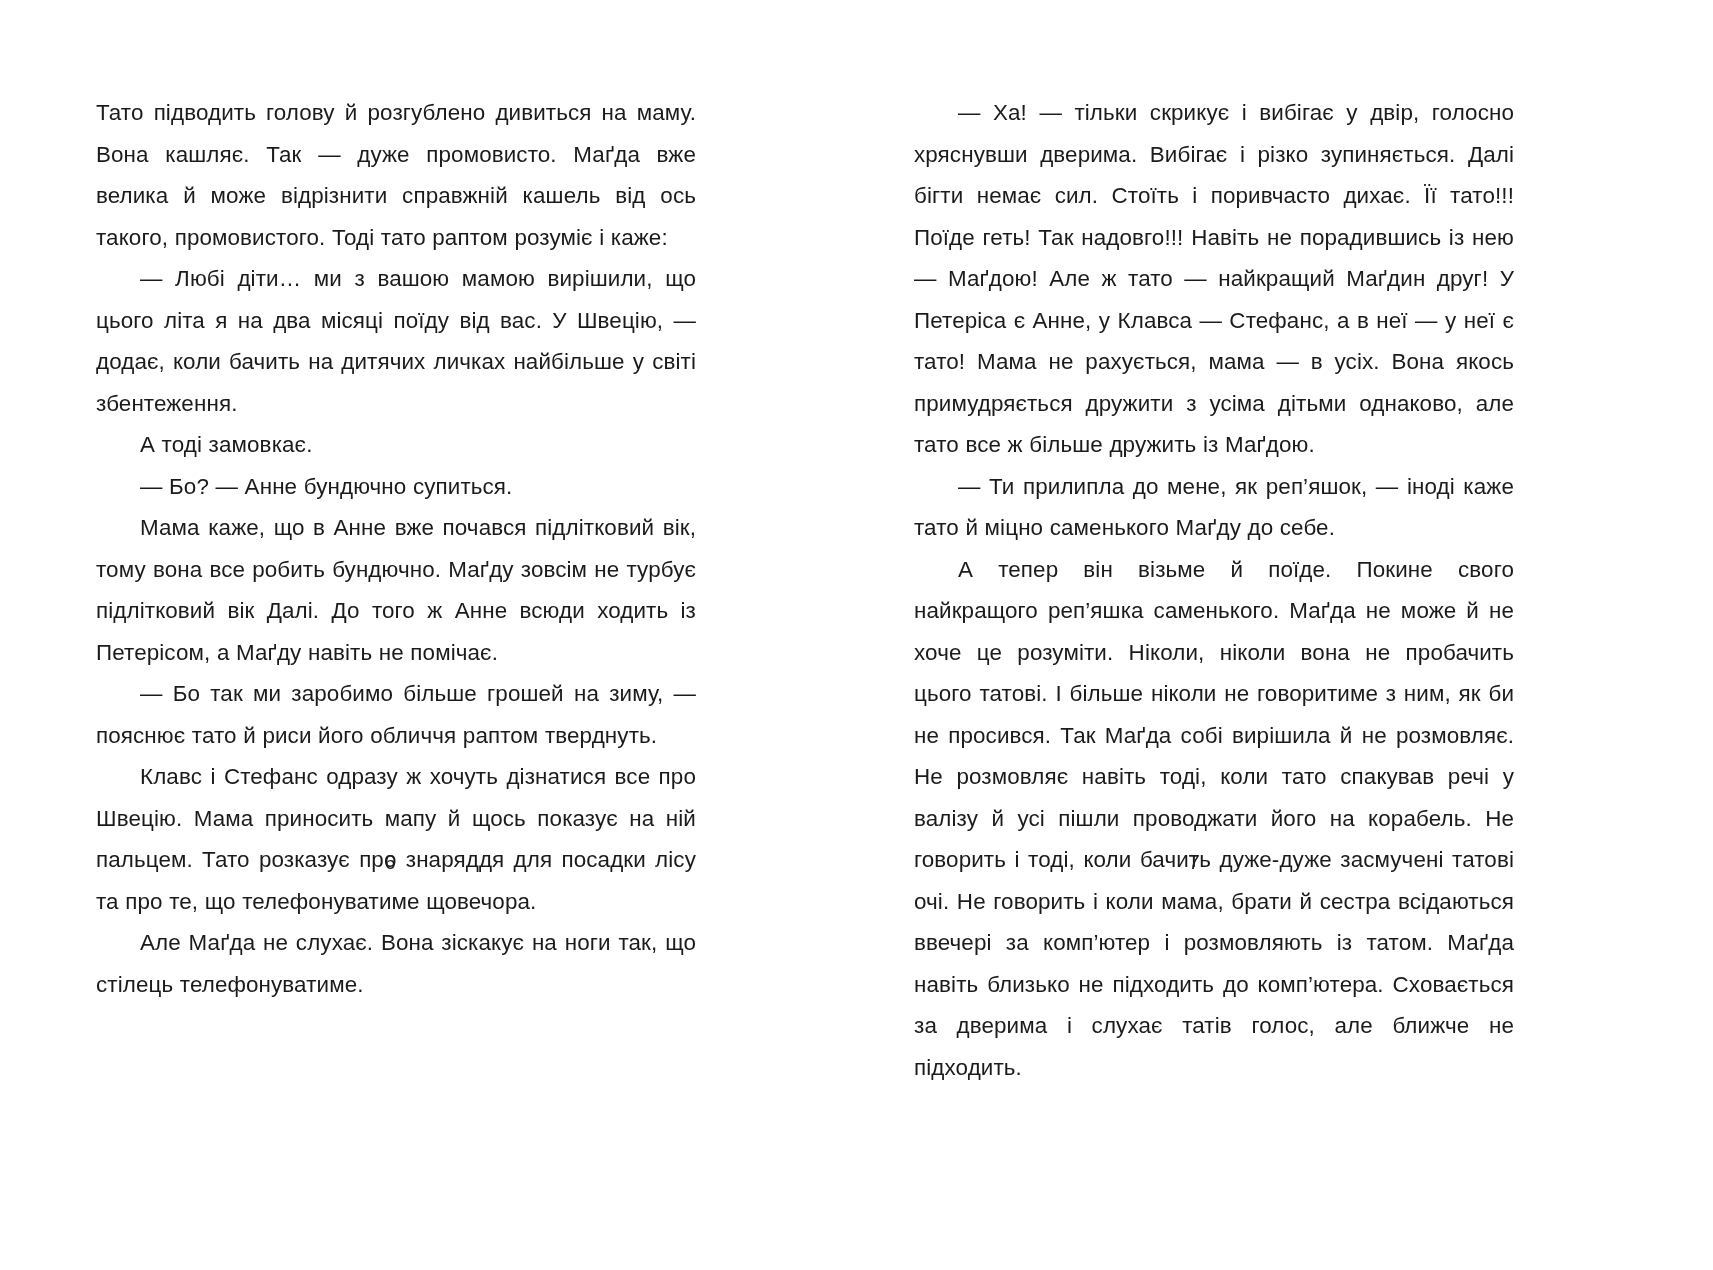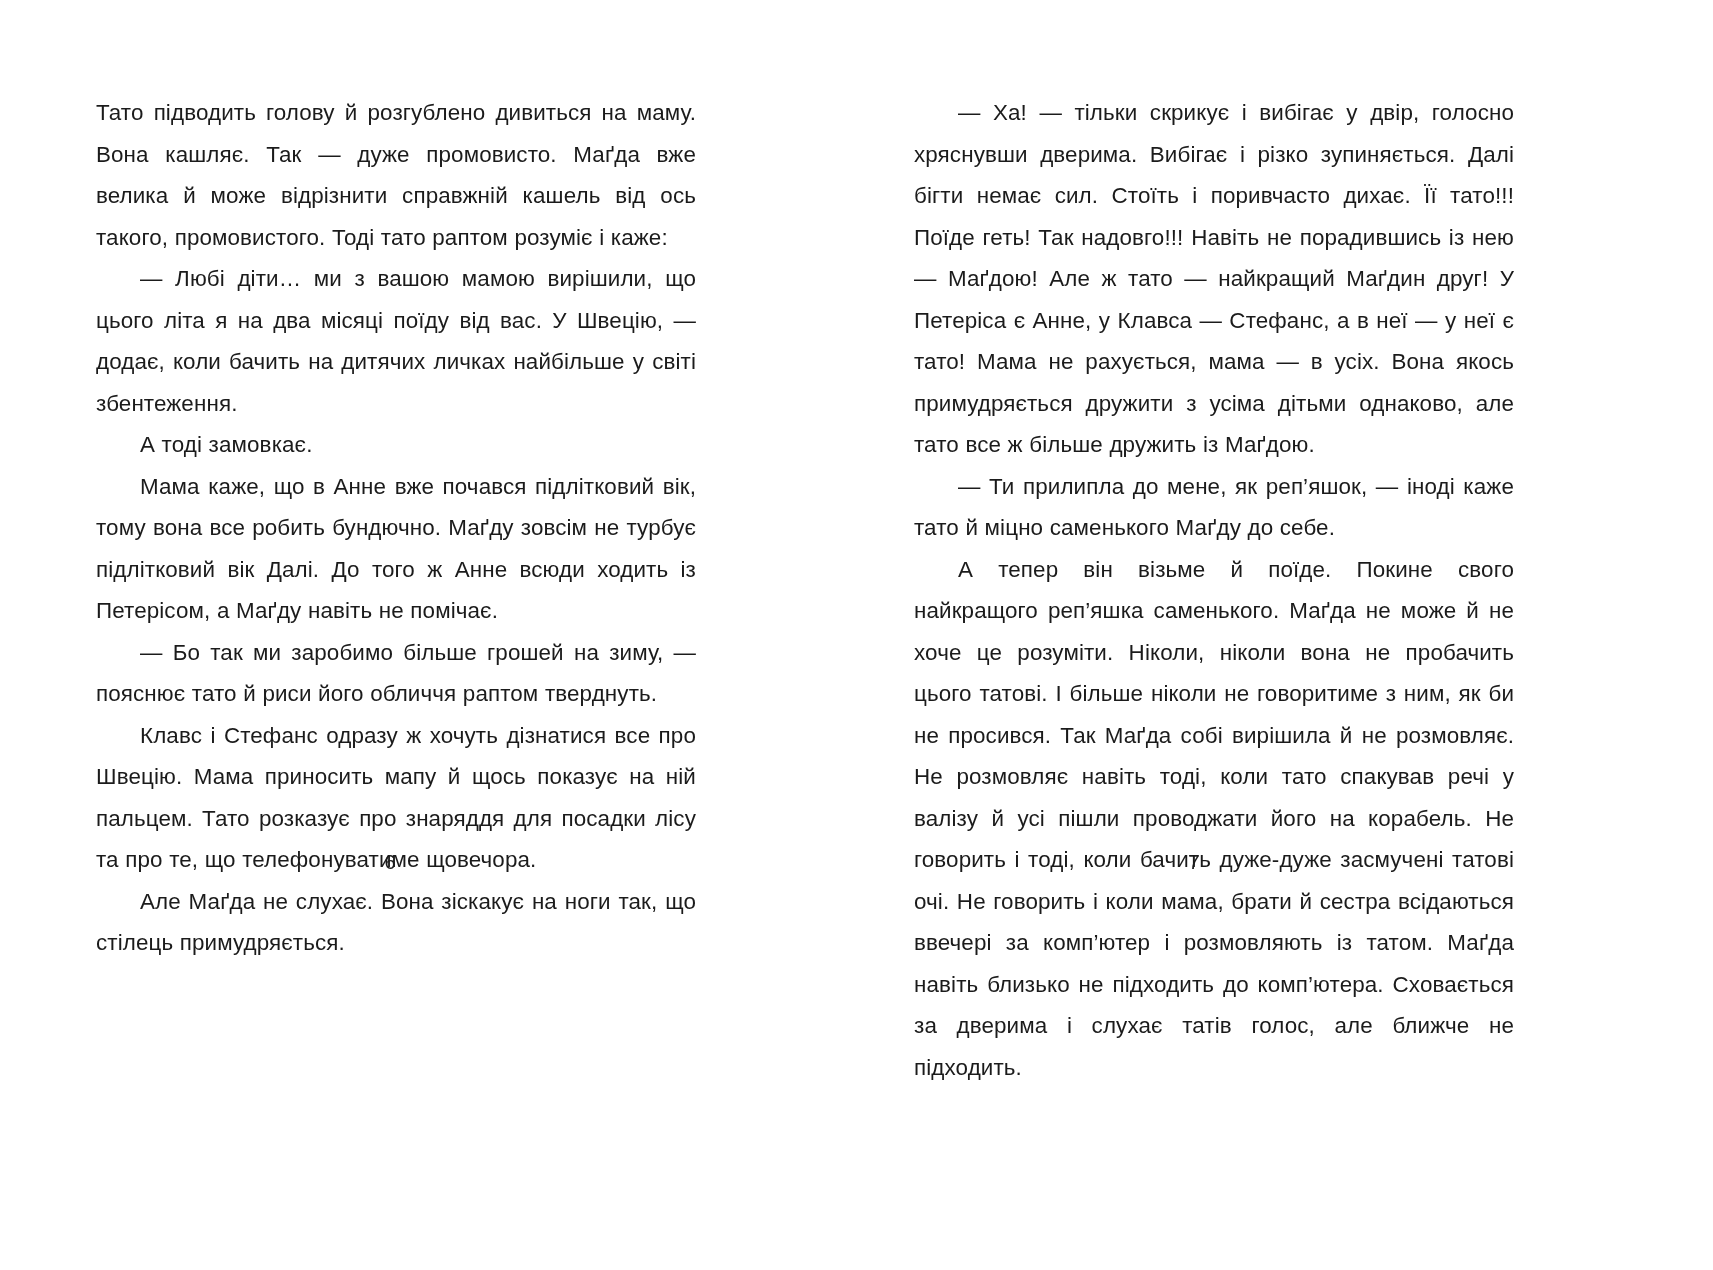--- a/index.html
+++ b/index.html
@@ -72,24 +72,25 @@
 </head>
 <body>
 
 <div class="spread">
 
   <div class="page page-left">
     <div class="text-column">
       <p class="para no-indent">Тато підводить голову й розгублено дивиться на маму. Вона кашляє. Так — дуже промовисто. Маґда вже велика й може відрізнити справжній кашель від ось такого, промовистого. Тоді тато раптом розуміє і каже:</p>
       <p class="para">— Любі діти… ми з вашою мамою вирішили, що цього літа я на два місяці поїду від вас. У Швецію, — додає, коли бачить на дитячих личках найбільше у світі збентеження.</p>
       <p class="para">А тоді замовкає.</p>
+      <p class="para">— Бо? — Анне бундючно супиться.</p>
       <p class="para">Мама каже, що в Анне вже почався підлітковий вік, тому вона все робить бундючно. Маґду зовсім не турбує підлітковий вік Далі. До того ж Анне всюди ходить із Петерісом, а Маґду навіть не помічає.</p>
       <p class="para">— Бо так ми заробимо більше грошей на зиму, — пояснює тато й риси його обличчя раптом тверднуть.</p>
       <p class="para">Клавс і Стефанс одразу ж хочуть дізнатися все про Швецію. Мама приносить мапу й щось показує на ній пальцем. Тато розказує про знаряддя для посадки лісу та про те, що телефонуватиме щовечора.</p>
-      <p class="para">Але Маґда не слухає. Вона зіскакує на ноги так, що стілець примудряється.</p>
+      <p class="para">Але Маґда не слухає. Вона зіскакує на ноги так, що стілець телефонуватиме.</p>
     </div>
     <div class="folio">6</div>
   </div>
 
   <div class="page page-right">
     <div class="text-column">
       <p class="para">— Ха! — тільки скрикує і вибігає у двір, голосно хряснувши дверима. Вибігає і різко зупиняється. Далі бігти немає сил. Стоїть і поривчасто дихає. Її тато!!! Поїде геть! Так надовго!!! Навіть не порадившись із нею — Маґдою! Але ж тато — найкращий Маґдин друг! У Петеріса є Анне, у Клавса — Стефанс, а в неї — у неї є тато! Мама не рахується, мама — в усіх. Вона якось примудряється дружити з усіма дітьми однаково, але тато все ж більше дружить із Маґдою.</p>
       <p class="para">— Ти прилипла до мене, як реп’яшок, — іноді каже тато й міцно саменького Маґду до себе.</p>
       <p class="para">А тепер він візьме й поїде. Покине свого найкращого реп’яшка саменького. Маґда не може й не хоче це розуміти. Ніколи, ніколи вона не пробачить цього татові. І більше ніколи не говоритиме з ним, як би не просився. Так Маґда собі вирішила й не розмовляє. Не розмовляє навіть тоді, коли тато спакував речі у валізу й усі пішли проводжати його на корабель. Не говорить і тоді, коли бачить дуже-дуже засмучені татові очі. Не говорить і коли мама, брати й сестра всідаються ввечері за комп’ютер і розмовляють із татом. Маґда навіть близько не підходить до комп’ютера. Сховається за дверима і слухає татів голос, але ближче не підходить.</p>
     </div>

